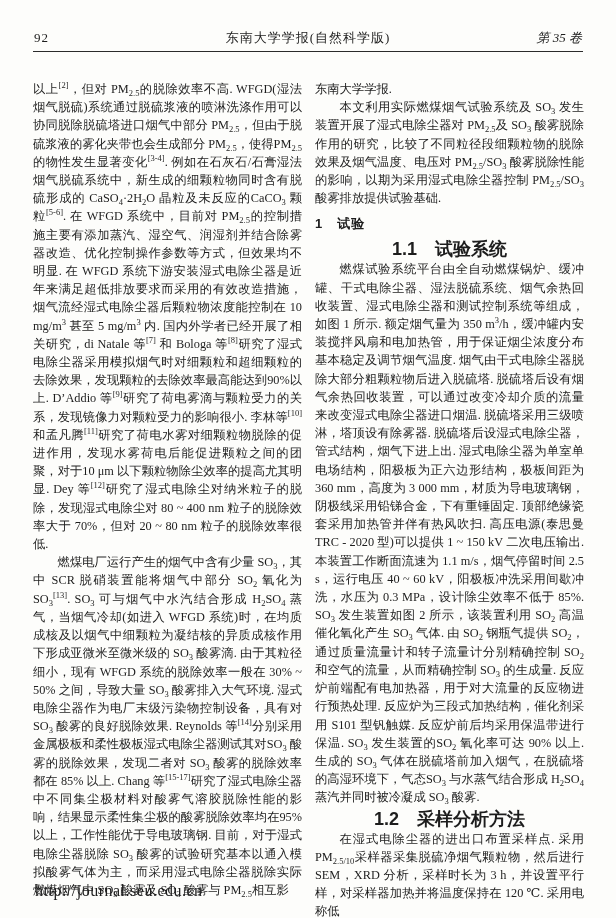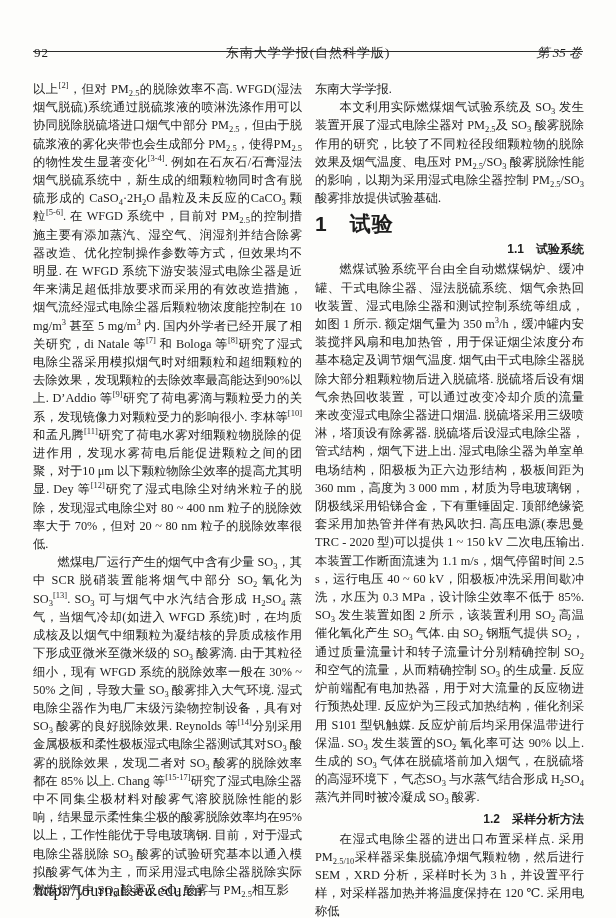--- a/index.html
+++ b/index.html
@@ -6,21 +6,21 @@
   .page{
     position:relative;
     width:616px;height:918px;
     margin:0 auto;
     background:#fdfdfb;
     font-family:"Liberation Serif","DejaVu Serif",serif;
     color:#1d1d1d;
     overflow:hidden;
   }
   .header{
-    position:absolute;top:44px;left:34px;right:34px;
+    position:absolute;top:29px;left:34px;right:34px;
     display:flex;align-items:baseline;
     font-size:13px;
   }
   .header .pnum{flex:0 0 90px;text-align:left;letter-spacing:1px;}
   .header .jtitle{flex:1;text-align:center;letter-spacing:1px;}
   .header .volume{flex:0 0 90px;text-align:right;font-style:italic;}
   .rule{
     position:absolute;top:51px;left:33px;right:33px;
     border-top:1.7px solid #2b2b2b;
   }
@@ -33,28 +33,28 @@
     font-size:12.3px;line-height:18.2px;
     text-align:justify;
     word-break:break-word;
     margin-top:21px;
   }
   .block{margin:0;}
   .block.para{text-indent:2em;}
   .block.cont{text-indent:0;}
   .block.h1{
     font-family:"Liberation Sans","DejaVu Sans",sans-serif;
-    font-weight:bold;font-size:21px;line-height:20px;
+    font-weight:bold;font-size:13px;line-height:20px;
     margin:7px 0 6px 0;text-indent:0;text-align:left;
     letter-spacing:1px;
   }
   .block.h2{
     font-family:"Liberation Sans","DejaVu Sans",sans-serif;
-    font-weight:bold;font-size:12px;line-height:18px;
-    margin:3px 0 2px 0;text-indent:0;text-align:right;
+    font-weight:bold;font-size:18px;line-height:18px;
+    margin:3px 0 2px 0;text-indent:0;text-align:center;
   }
   sup,sub{font-size:8.5px;line-height:0;}
   sup{vertical-align:super;}
   sub{vertical-align:sub;}
   .footer{
     position:absolute;left:35px;top:882px;
     font-size:16px;letter-spacing:0.5px;
   }
 </style>
 </head>

